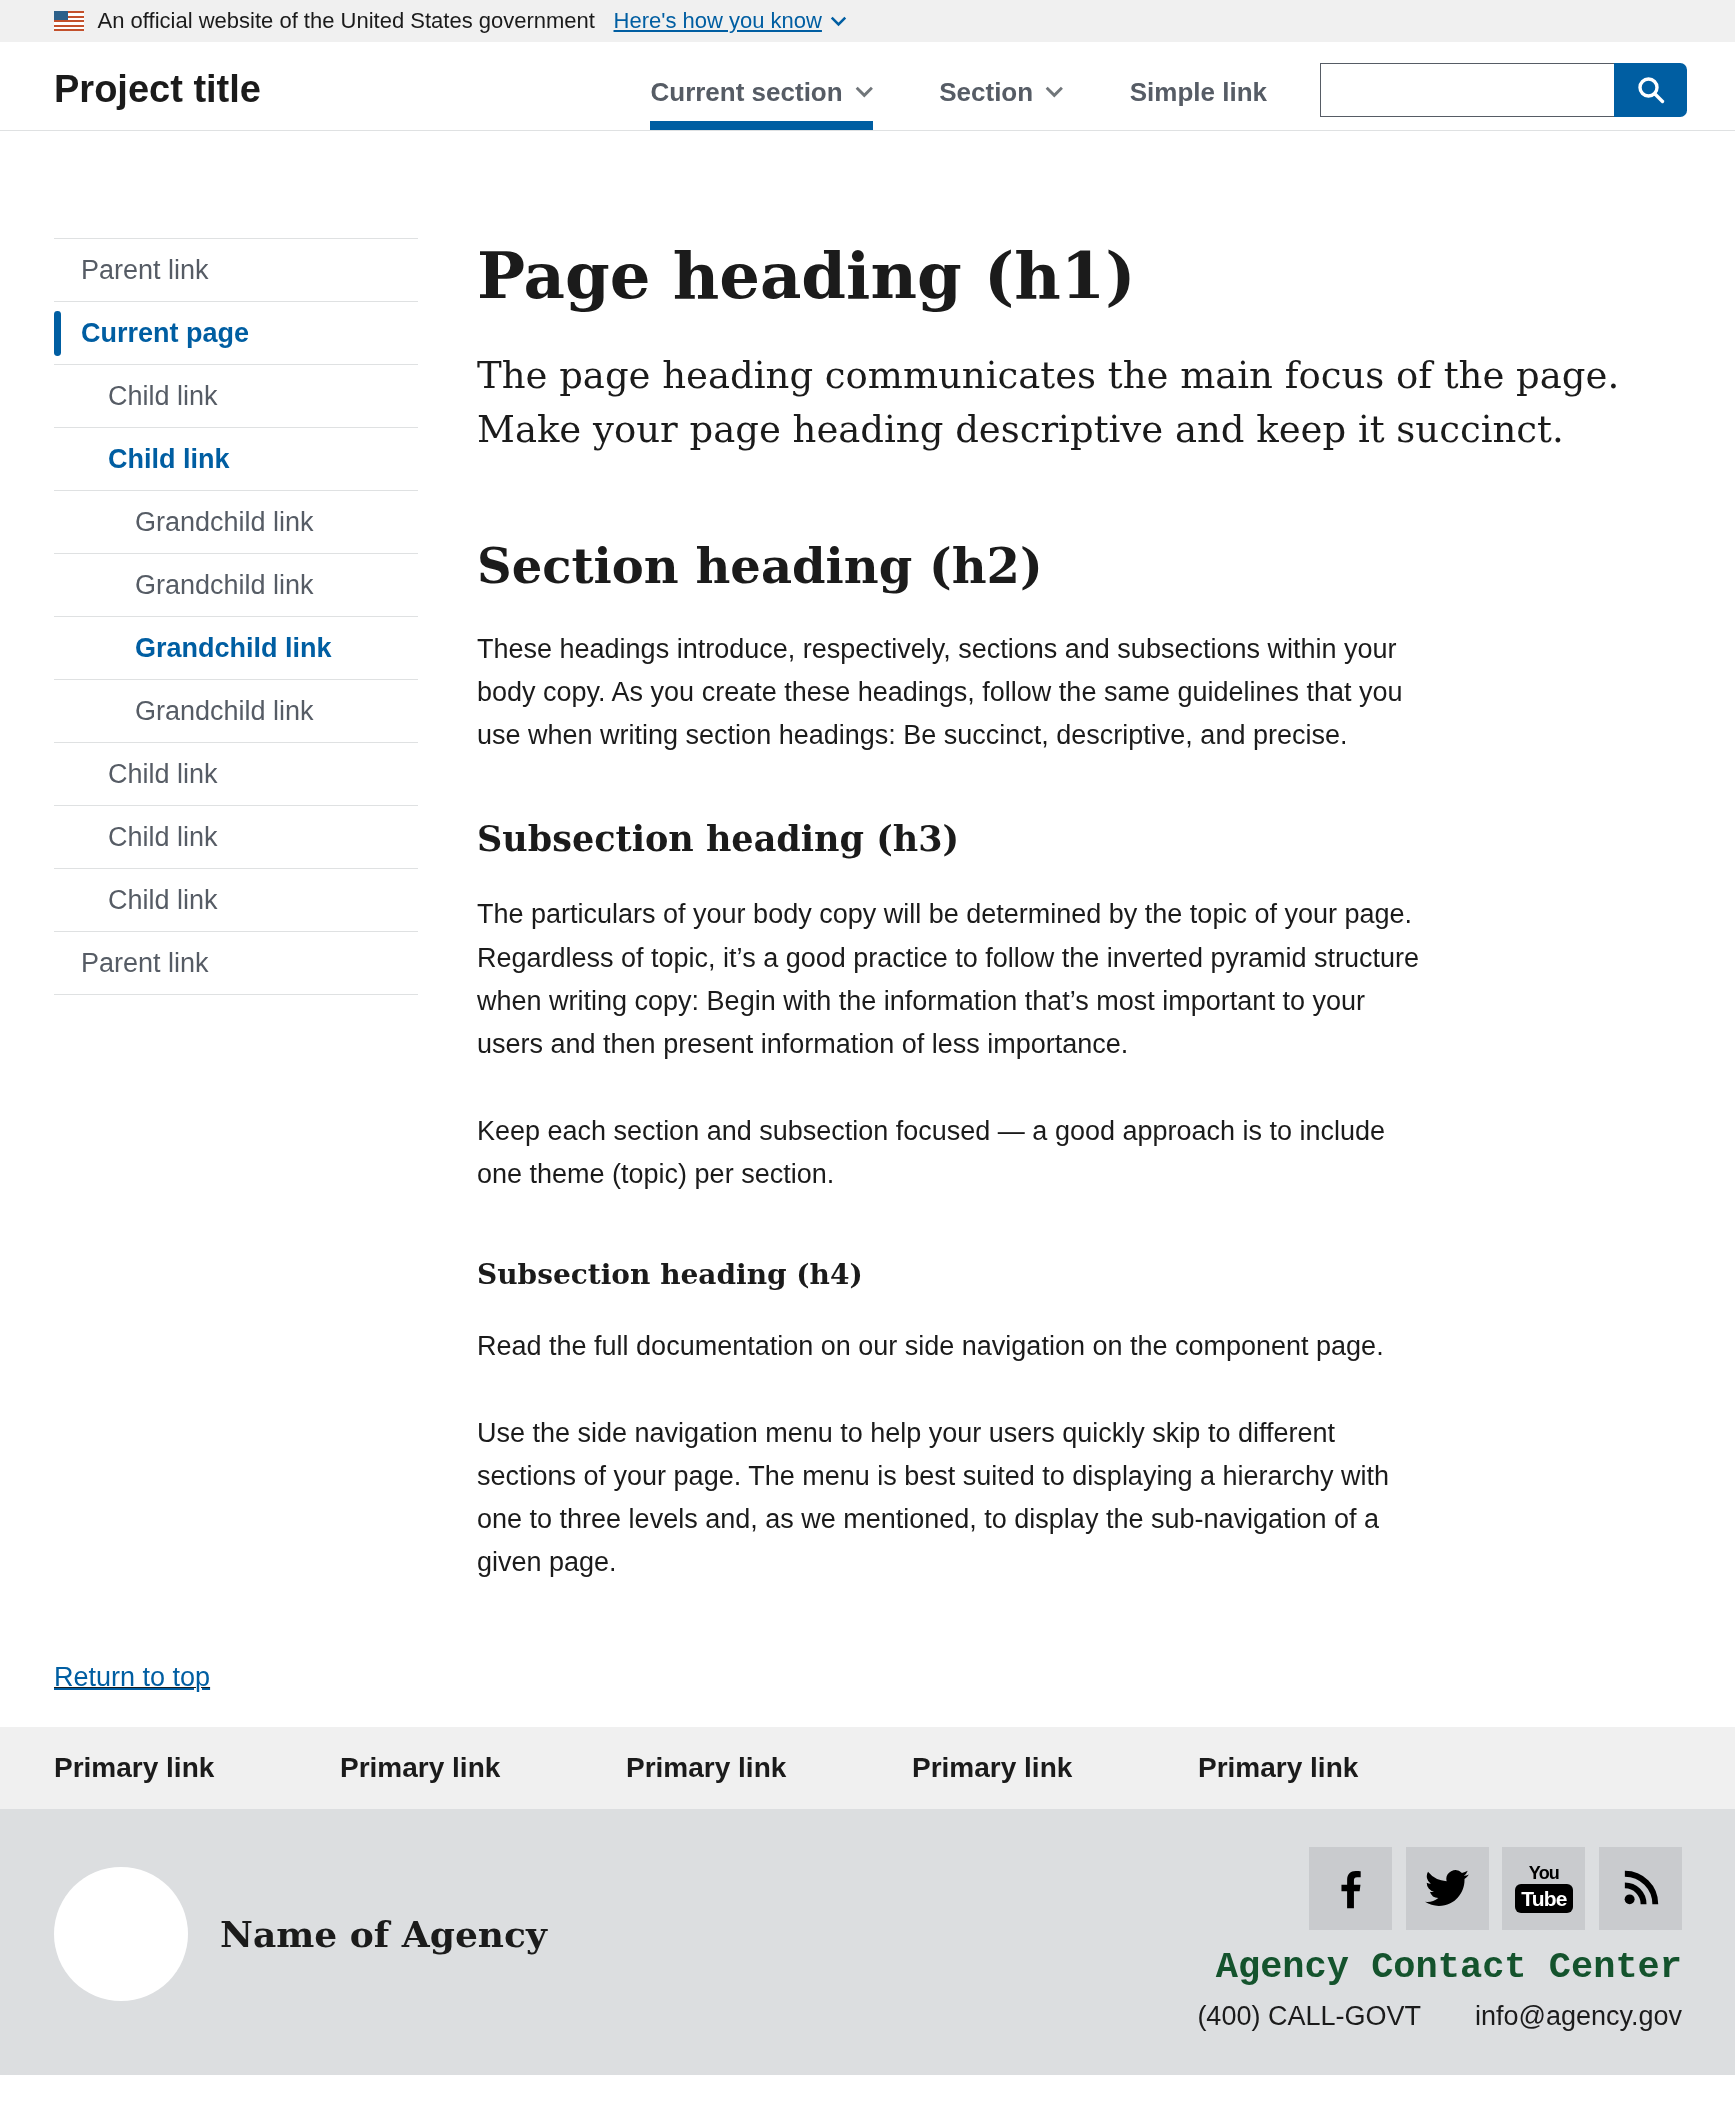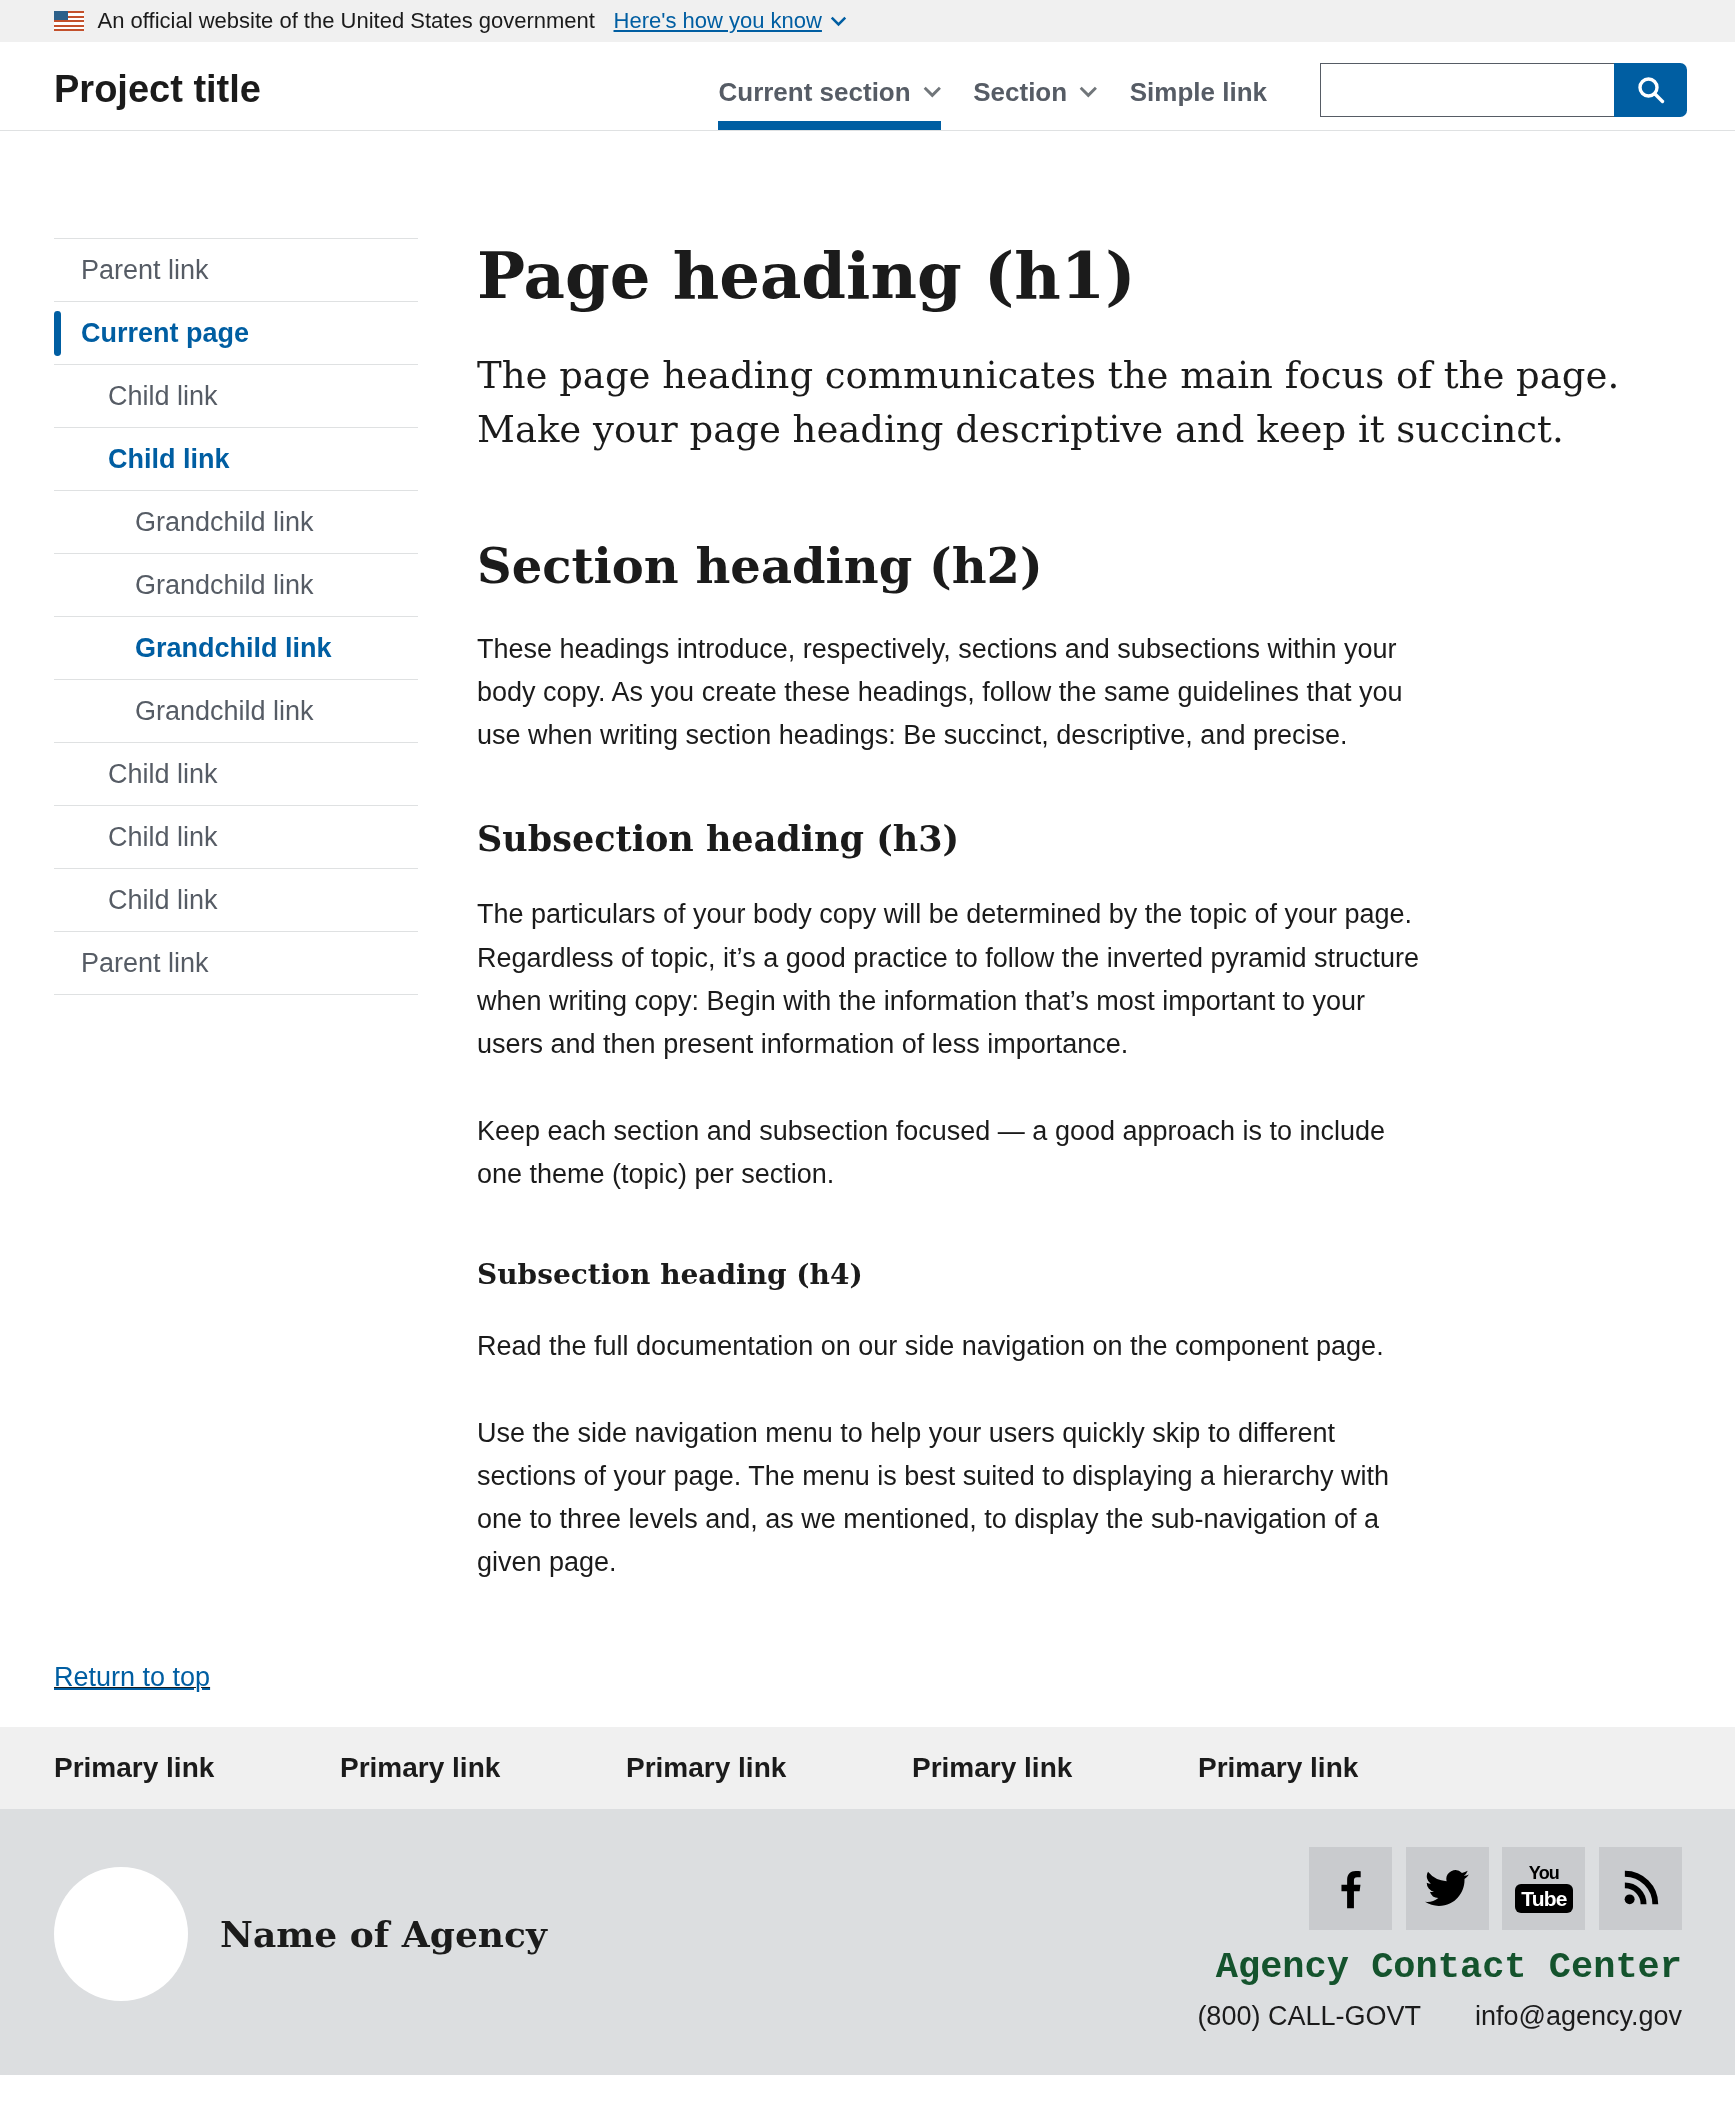--- a/index.html
+++ b/index.html
@@ -53,21 +53,21 @@
   .site-title {
     align-self: center;
     font-size: 38px;
     font-weight: 700;
     color: #1b1b1b;
     margin-top: 6.8px;
     text-decoration: none;
     cursor: pointer;
   }
   .header-right { display: flex; align-items: stretch; }
-  .main-nav { display: flex; gap: 32px; margin-right: 53px; margin-left: 29px; }
+  .main-nav { display: flex; gap: 66px; margin-right: 53px; margin-left: 29px; }
   .nav-item {
     position: relative;
     display: flex; align-items: center; gap: 12px;
     font-size: 26px; font-weight: 700;
     color: #565c65;
     cursor: pointer;
     padding-top: 12px;
     text-decoration: none;
   }
   .nav-item.active::after {
@@ -366,19 +366,19 @@
         <a class="social-sq">
           <svg width="44" height="44" viewBox="0 0 24 24">
             <circle cx="5.8" cy="18.2" r="2.7" fill="#000"></circle>
             <path d="M3.2 10.6a10.2 10.2 0 0 1 10.2 10.2" fill="none" stroke="#000" stroke-width="3.2"></path>
             <path d="M3.2 4.2A16.6 16.6 0 0 1 19.8 20.8" fill="none" stroke="#000" stroke-width="3.2"></path>
           </svg>
         </a>
       </div>
       <div class="contact-heading">Agency Contact Center</div>
       <div class="contact-links">
-        <a>(800) CALL-GOVT</a>
+        <a>(400) CALL-GOVT</a>
         <a>info@agency.gov</a>
       </div>
     </div>
   </div>
 </footer>
 
 
 </body></html>

